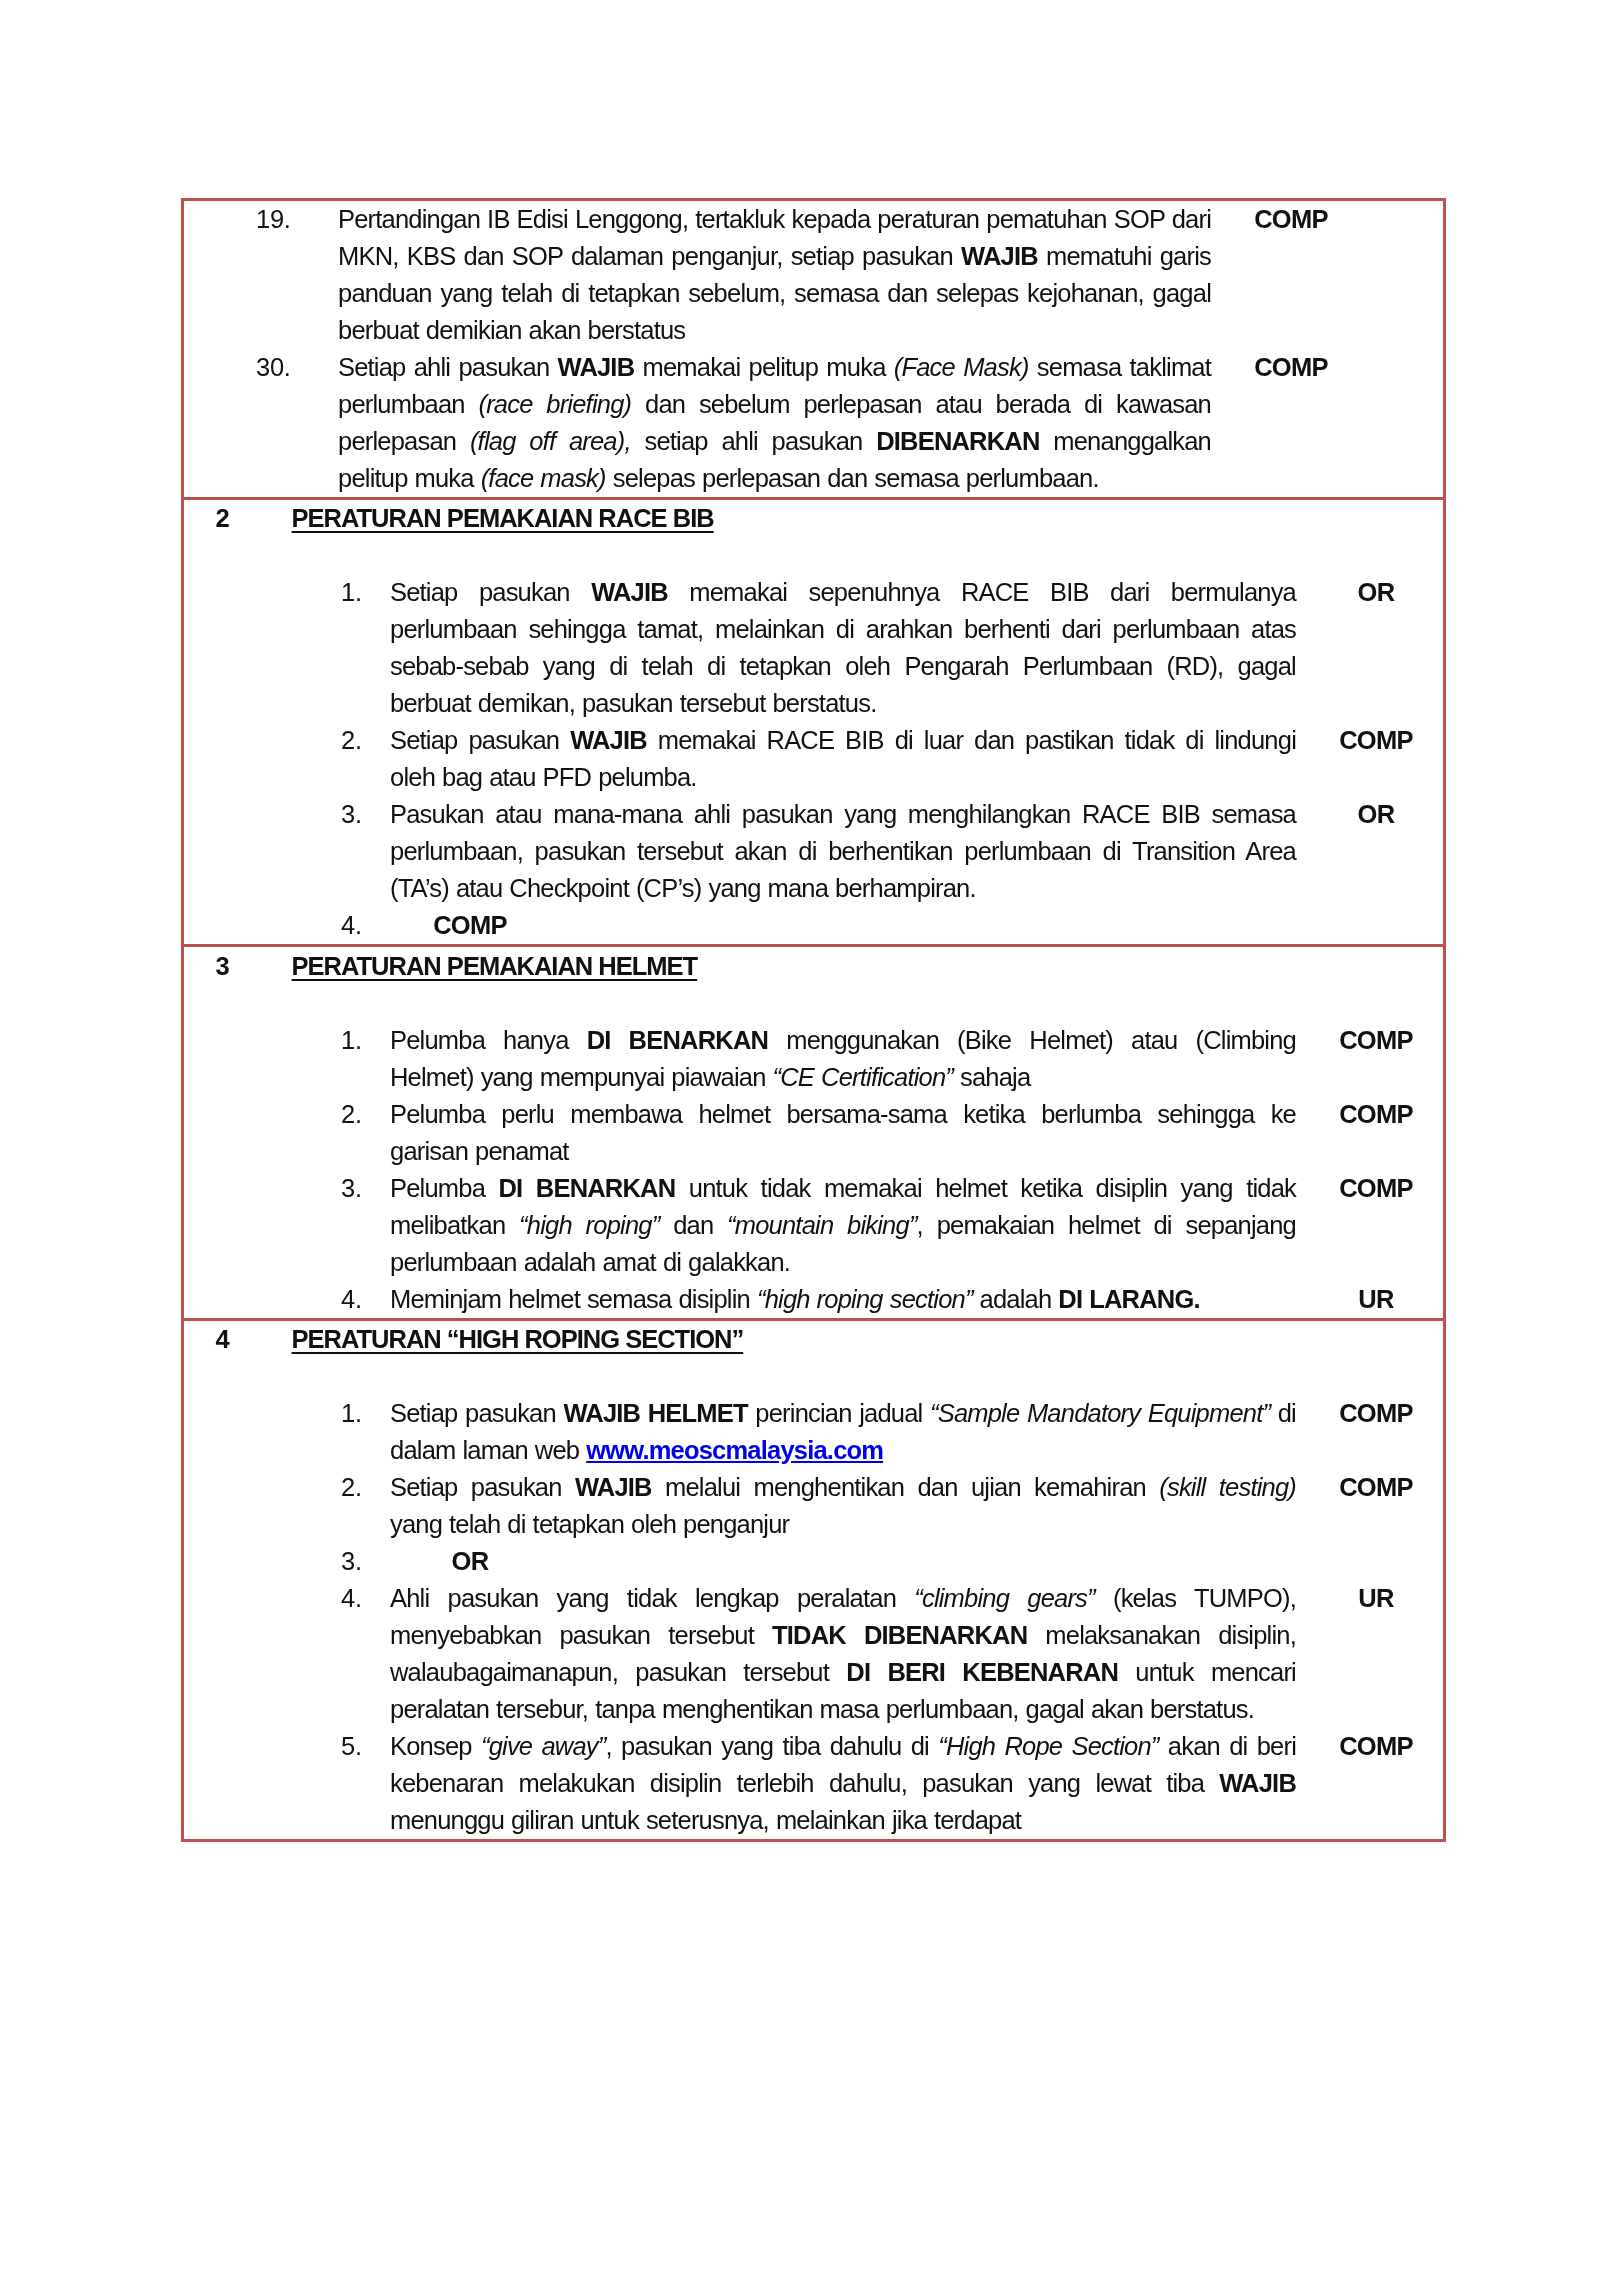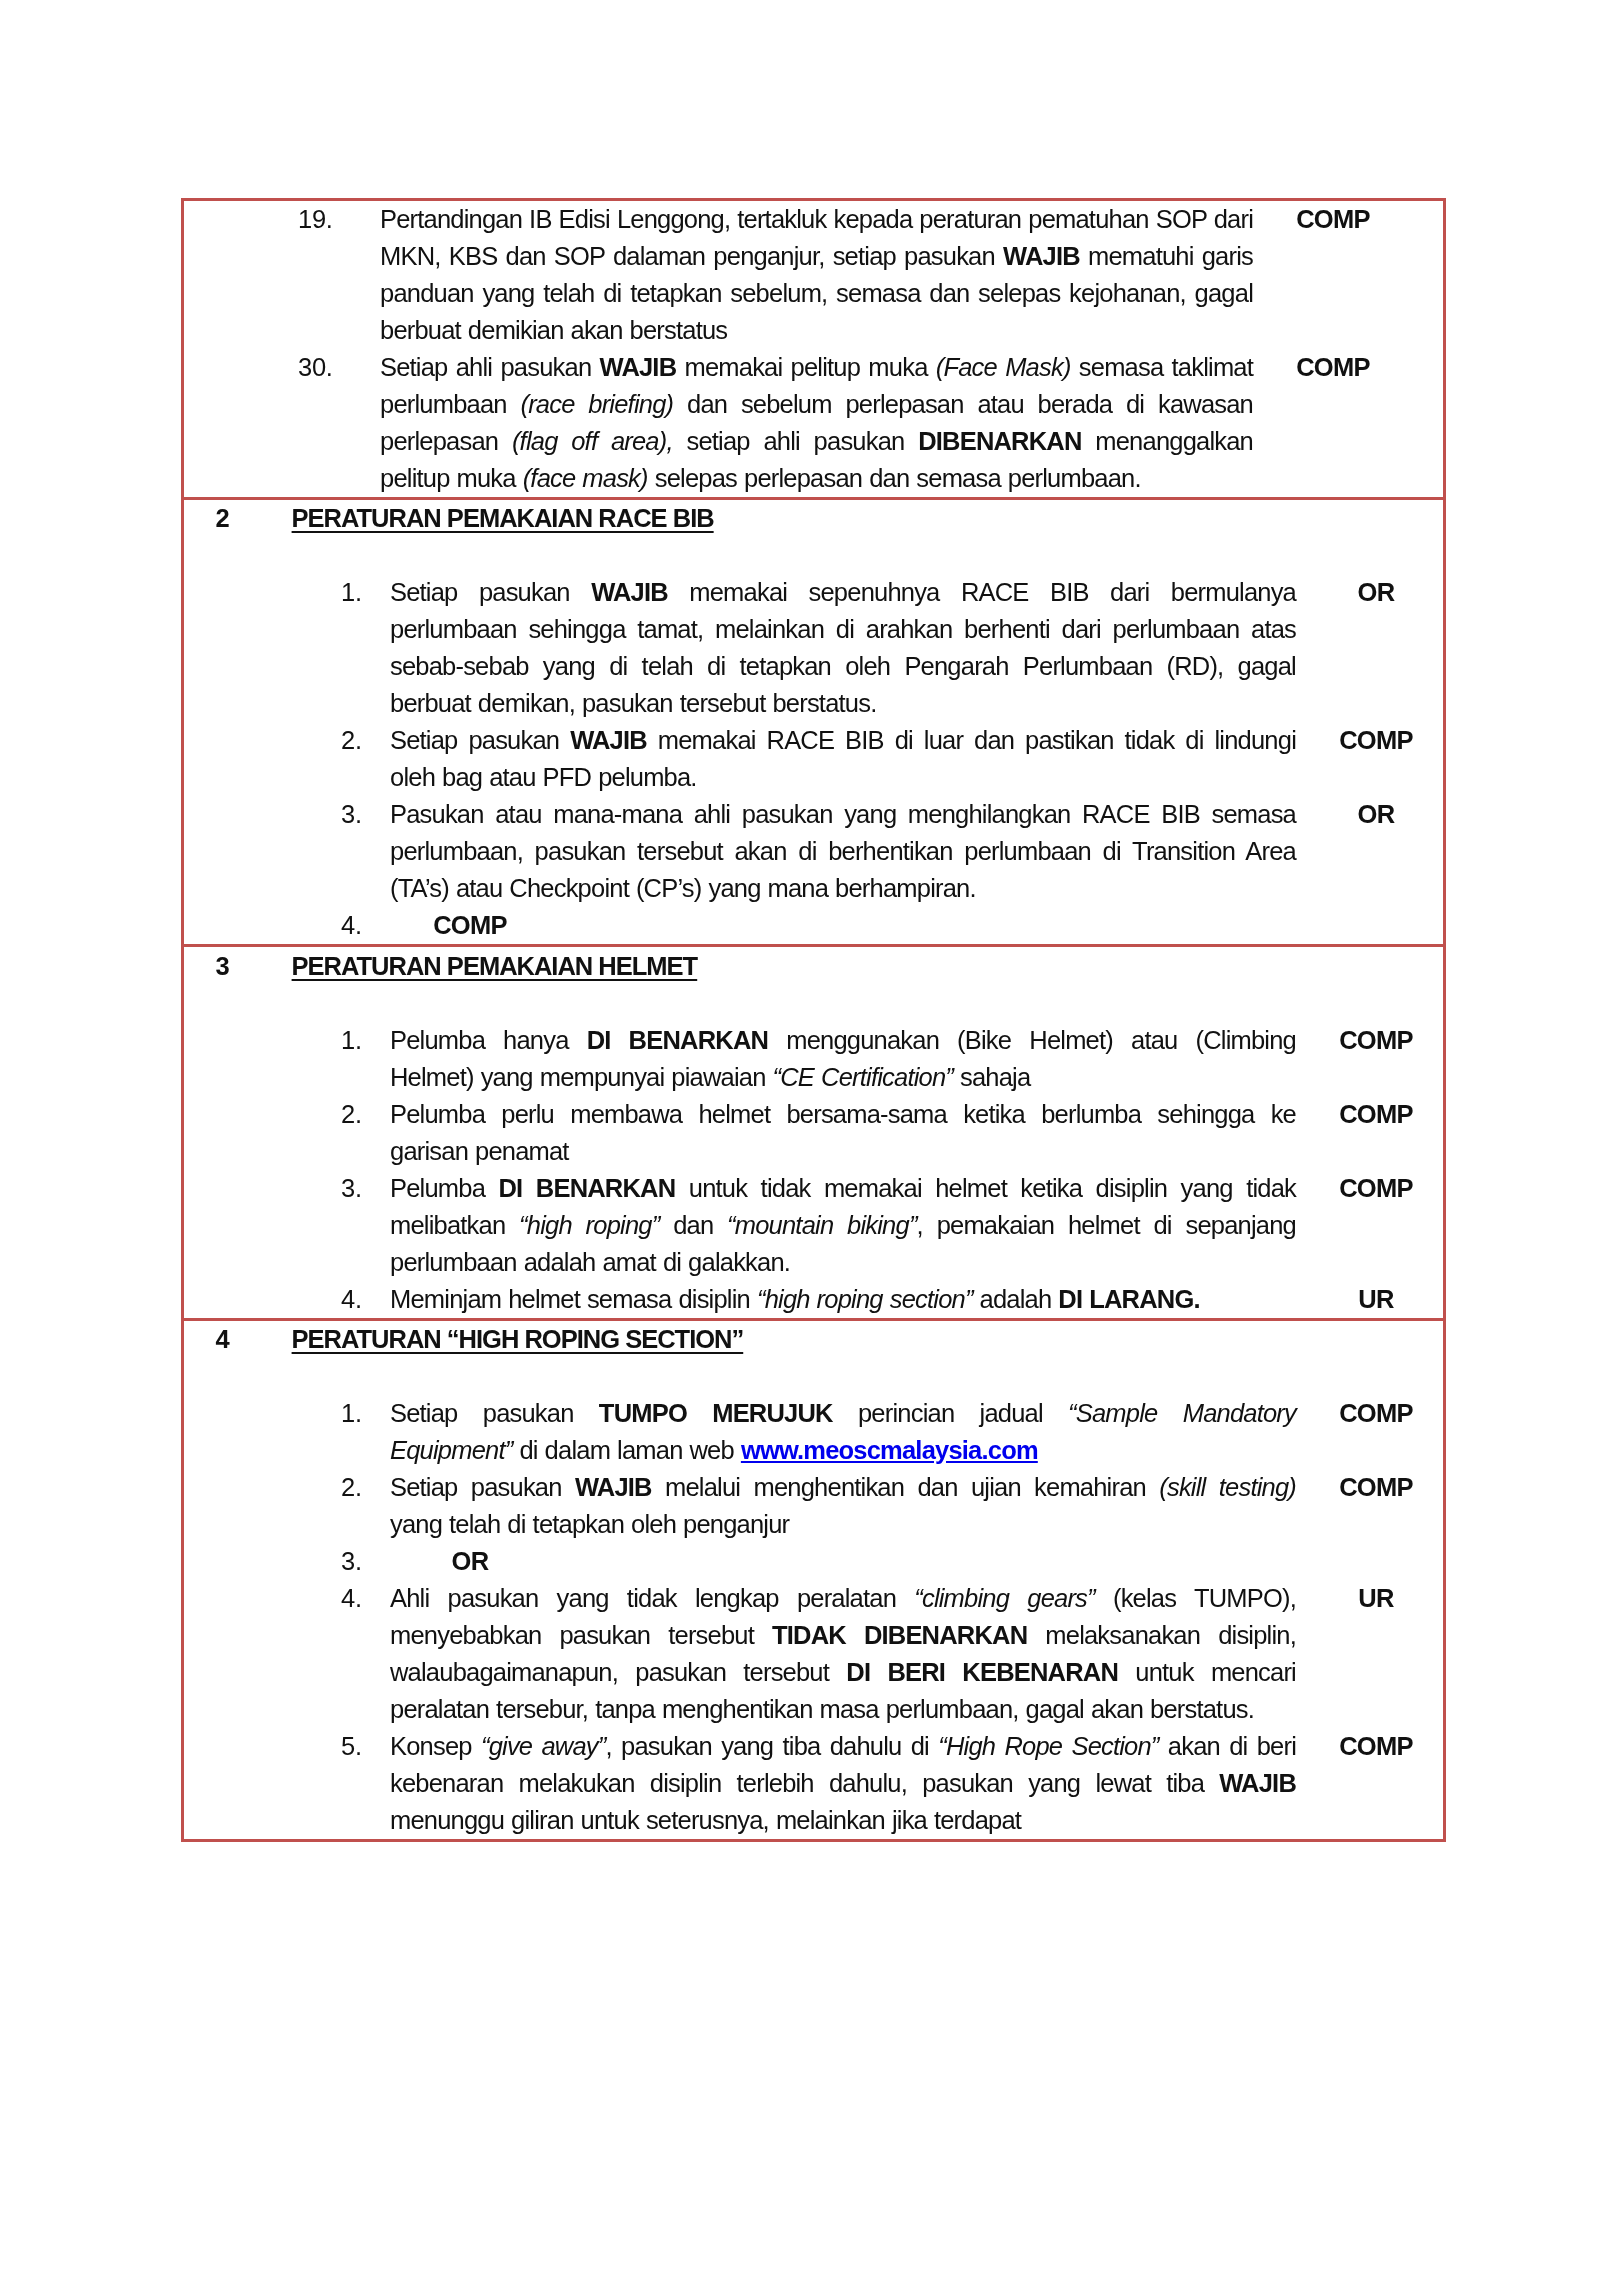--- a/index.html
+++ b/index.html
@@ -12,21 +12,21 @@
   .section-head { display: flex; align-items: flex-start; height: 38px; padding-top: 1.3px; }
   .sec-num { width: 72px; text-align: center; font-weight: bold; font-size: 25.5px; line-height: 34px; padding-left: 2.6px; }
   .sec-title { margin-left: 33px; font-weight: bold; font-size: 25.5px; line-height: 34px;
                text-decoration: underline; text-decoration-thickness: 2px; text-underline-offset: 3.9px;
                letter-spacing: -1px; }
   .spacer { height: 35px; }
   .item { display: flex; align-items: flex-start; }
   .item-num { flex: none; text-align: left; font-size: 25.5px; line-height: 37px; letter-spacing: -0.3px; }
   .item-text { flex: none; font-size: 25.5px; line-height: 37px; text-align: justify; letter-spacing: -0.8px; word-spacing: 0.7px; }
   .status { flex: none; text-align: center; font-weight: bold; font-size: 25.5px; line-height: 37px; letter-spacing: -0.7px; }
-  .s1 .item-num { width: 82px; padding-left: 114px; }
+  .s1 .item-num { width: 82px; padding-left: 72px; }
   .s1 .item-text { width: 873px; }
   .sx .item-num { width: 49px; padding-left: 157px; }
   .sx .item-text { width: 906px; }
   .status { width: 147px; padding-left: 6.5px; }
   b { font-weight: bold; }
   i { font-style: italic; }
   .link { color: #0000ee; text-decoration: underline; font-weight: bold; }
   .section.first { padding-top: 0; }
 </style>
 </head>
@@ -99,21 +99,21 @@
       </div>
     </div>
     <div class="section sx" style="border-bottom-color: rgb(192, 80, 77);">
       <div class="section-head">
         <span class="sec-num">4</span>
         <span class="sec-title">PERATURAN “HIGH ROPING SECTION”</span>
       </div>
       <div class="spacer"></div>
       <div class="item">
         <span class="item-num">1.</span>
-        <span class="item-text"><span>Setiap pasukan </span><b>TUMPO MERUJUK</b><span> perincian jadual </span><i>“Sample Mandatory Equipment”</i><span> di dalam laman web </span><a class="link" style="color: rgb(0, 0, 238);">www.meoscmalaysia.com</a></span>
+        <span class="item-text"><span>Setiap pasukan </span><b>WAJIB HELMET</b><span> perincian jadual </span><i>“Sample Mandatory Equipment”</i><span> di dalam laman web </span><a class="link" style="color: rgb(0, 0, 238);">www.meoscmalaysia.com</a></span>
         <span class="status">COMP</span>
       </div>
       <div class="item">
         <span class="item-num">2.</span>
         <span class="item-text"><span>Setiap pasukan </span><b>WAJIB</b><span> melalui menghentikan dan ujian kemahiran </span><i>(skill testing)</i><span> yang telah di tetapkan oleh penganjur</span></span>
         <span class="status">COMP</span>
       </div>
       <div class="item">
         <span class="item-num">3.</span>
         <span class="status">OR</span>

